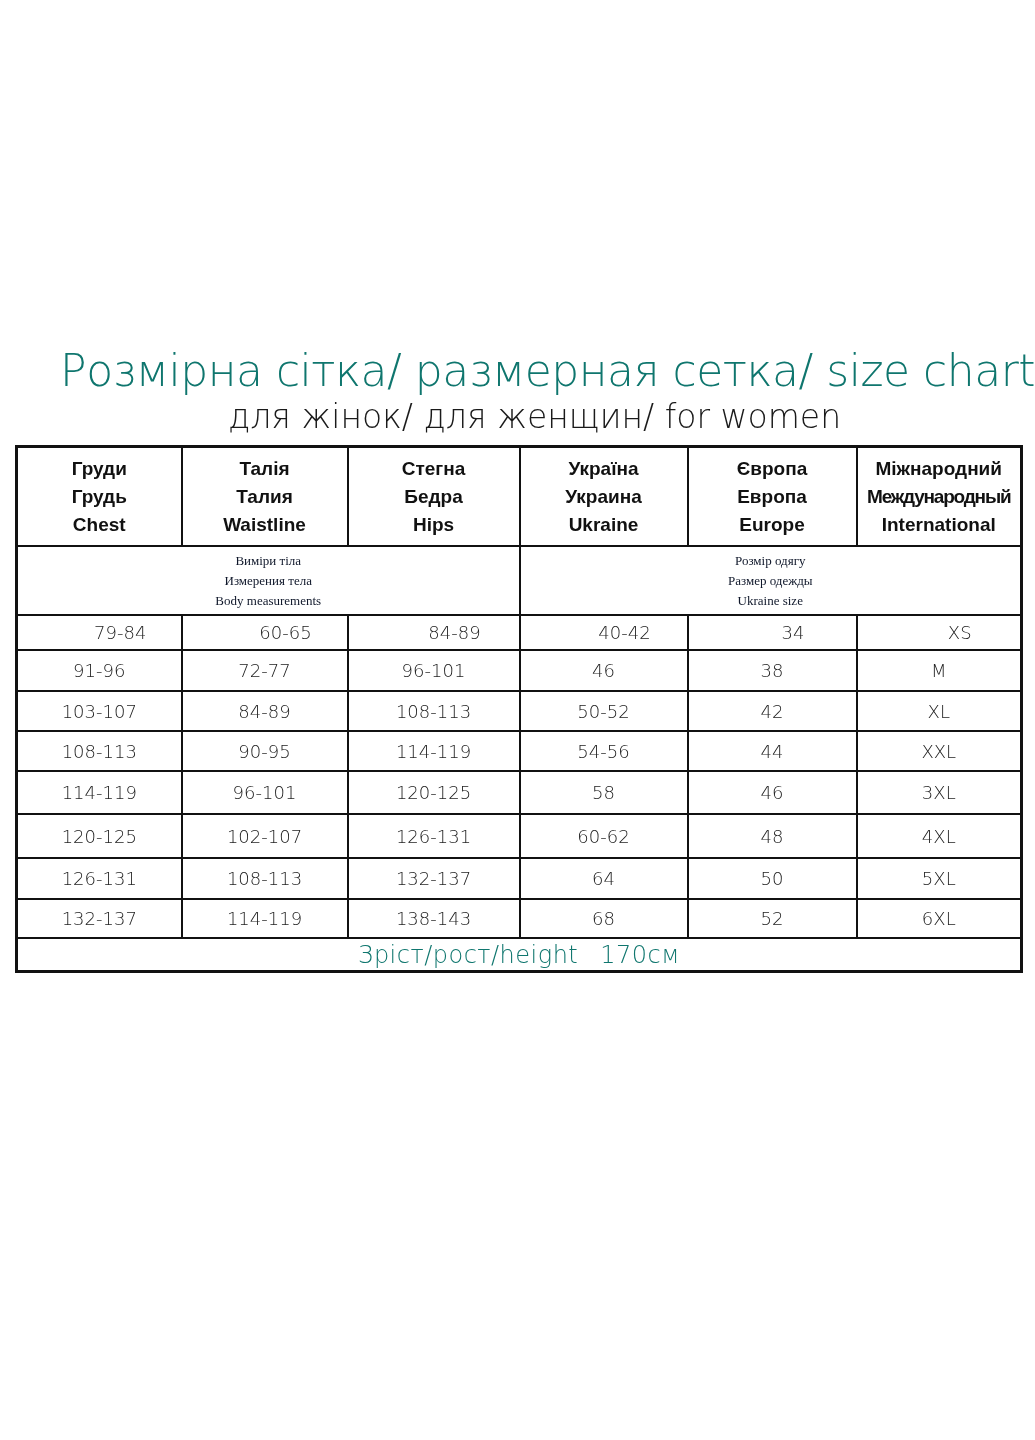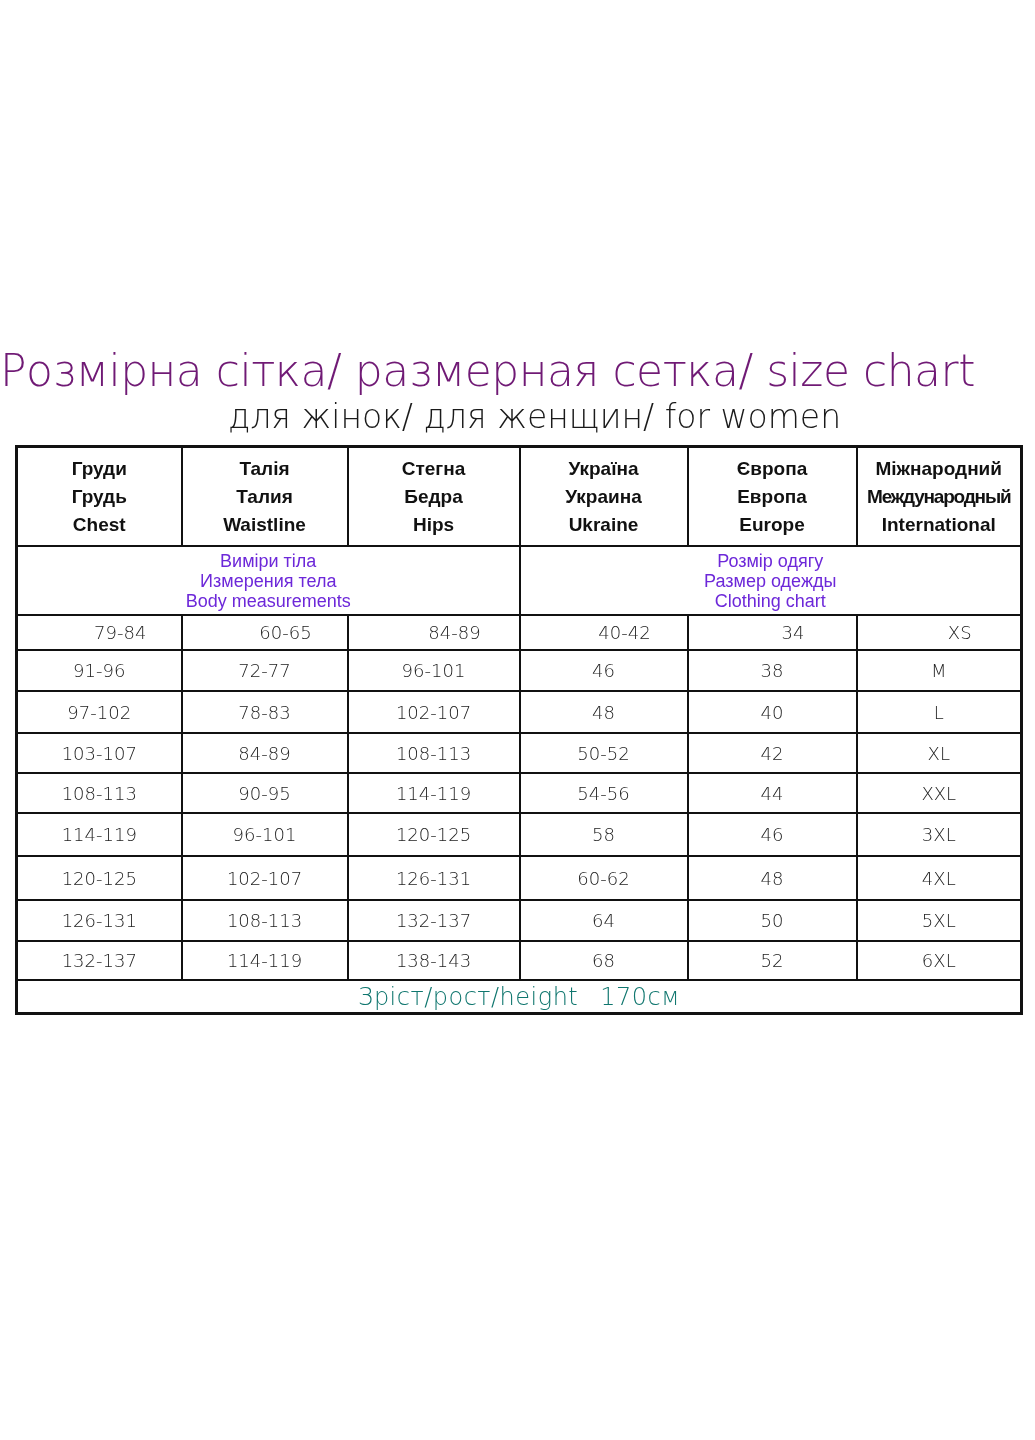--- a/index.html
+++ b/index.html
@@ -13,27 +13,27 @@
       position: relative;
       overflow: hidden;
       color: #1a1a1a;
       font-family: "Liberation Sans", "DejaVu Sans", sans-serif;
     }
     .title {
       position: absolute;
       left: 0;
       width: 1035px;
       top: 343px;
-      text-align: left;
+      text-align: right;
       font-family: "DejaVu Sans", "Liberation Sans", sans-serif;
       font-weight: 200;
       font-size: 44px;
       line-height: 56px;
       letter-spacing: -0.5px;
-      color: #701a75;
+      color: #0f766e;
       white-space: nowrap;
       transform: scaleX(1.0);
     }
     .subtitle {
       position: absolute;
       left: 0;
       width: 1035px;
       top: 396px;
       text-align: center;
       font-family: "DejaVu Sans", "Liberation Sans", sans-serif;
@@ -66,25 +66,25 @@
       font-family: "Liberation Sans", sans-serif;
       font-weight: bold;
       font-size: 19px;
       line-height: 28px;
       color: #111;
     }
     th.head span { display: block; }
     th.head .tight { letter-spacing: -1.2px; }
     td.group {
       height: 67px;
-      font-family: Liberation Sans, sans-serif;
-      font-weight: 200;
-      font-size: 18px;
+      font-family: Liberation Serif, serif;
+      font-weight: 200;
+      font-size: 13px;
       line-height: 20px;
-      color: #6d28d9;
+      color: #0f172a;
     }
     td.group span { display: block; }
     td.cell {
       font-family: "DejaVu Sans", sans-serif;
       font-size: 18px;
       font-weight: 200;
       color: #222;
     }
     tr.r0 td { height: 33px; padding-left: 42px; }
     tr.r1 td { height: 41px; }
@@ -156,48 +156,40 @@
     </tr>
     <tr>
       <td class="group" colspan="3">
         <span>Виміри тіла</span>
         <span>Измерения тела</span>
         <span>Body measurements</span>
       </td>
       <td class="group" colspan="3">
         <span>Розмір одягу</span>
         <span>Размер одежды</span>
-        <span>Clothing chart</span>
+        <span>Ukraine size</span>
       </td>
     </tr>
 
     <tr class="r0">
       <td class="cell">79-84</td>
       <td class="cell">60-65</td>
       <td class="cell">84-89</td>
       <td class="cell">40-42</td>
       <td class="cell">34</td>
       <td class="cell">XS</td>
     </tr>
     <tr class="r2">
       <td class="cell">91-96</td>
       <td class="cell">72-77</td>
       <td class="cell">96-101</td>
       <td class="cell">46</td>
       <td class="cell">38</td>
       <td class="cell">M</td>
     </tr>
-    <tr class="r3">
-      <td class="cell">97-102</td>
-      <td class="cell">78-83</td>
-      <td class="cell">102-107</td>
-      <td class="cell">48</td>
-      <td class="cell">40</td>
-      <td class="cell">L</td>
-    </tr>
     <tr class="r4">
       <td class="cell">103-107</td>
       <td class="cell">84-89</td>
       <td class="cell">108-113</td>
       <td class="cell">50-52</td>
       <td class="cell">42</td>
       <td class="cell">XL</td>
     </tr>
     <tr class="r5">
       <td class="cell">108-113</td>

